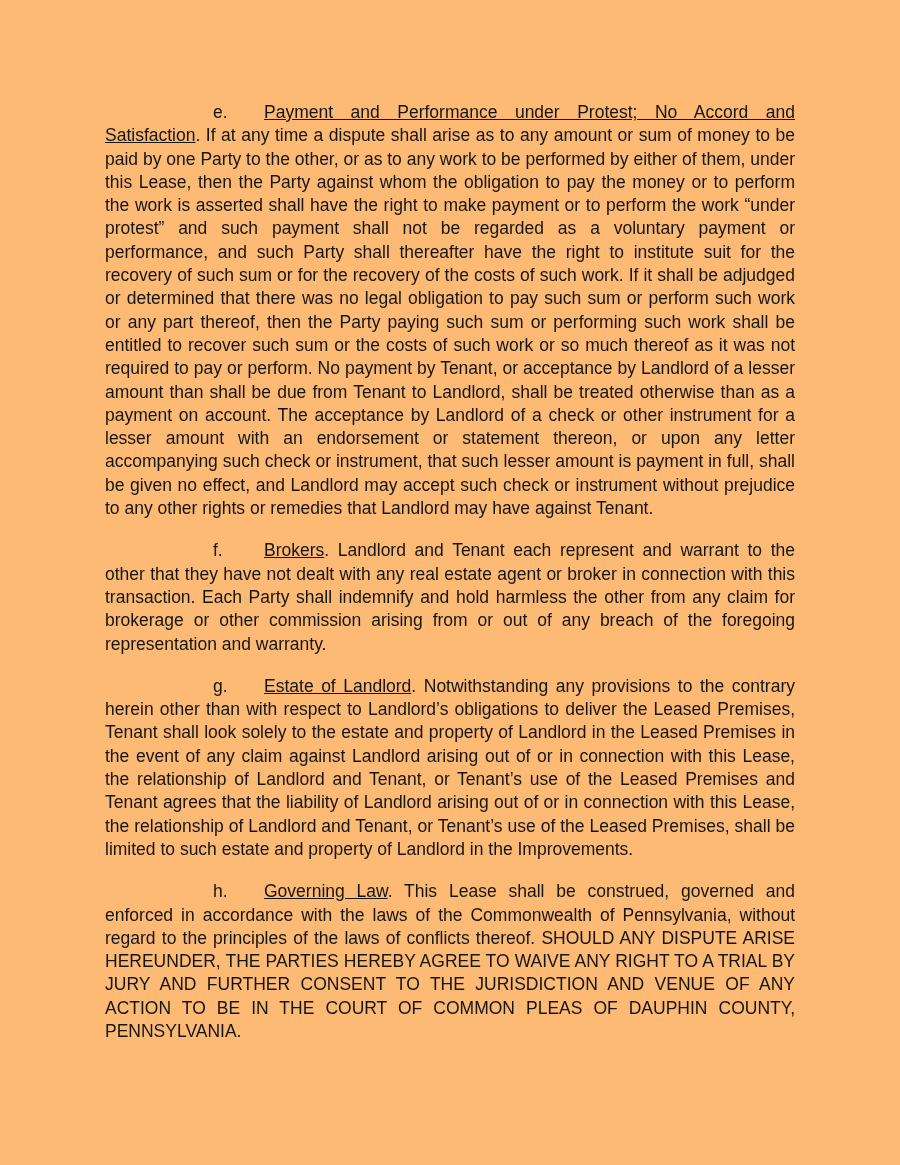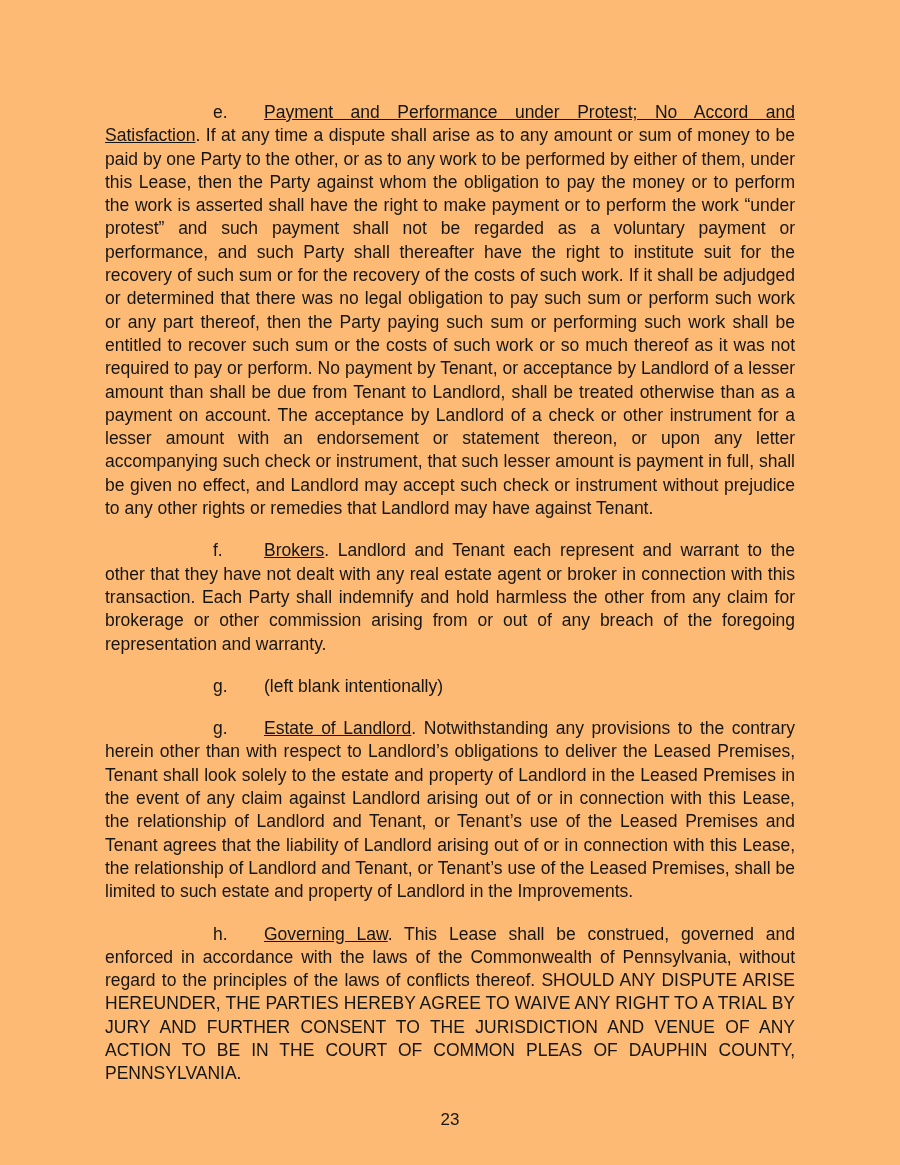--- a/index.html
+++ b/index.html
@@ -52,21 +52,19 @@
 </style>
 </head>
 <body>
 
 <div class="page">
   <div class="content">
     <p class="para"><span class="clause-label">e.</span><span class="clause-heading">Payment and Performance under Protest; No Accord and Satisfaction</span><span class="clause-body">. If at any time a dispute shall arise as to any amount or sum of money to be paid by one Party to the other, or as to any work to be performed by either of them, under this Lease, then the Party against whom the obligation to pay the money or to perform the work is asserted shall have the right to make payment or to perform the work “under protest” and such payment shall not be regarded as a voluntary payment or performance, and such Party shall thereafter have the right to institute suit for the recovery of such sum or for the recovery of the costs of such work. If it shall be adjudged or determined that there was no legal obligation to pay such sum or perform such work or any part thereof, then the Party paying such sum or performing such work shall be entitled to recover such sum or the costs of such work or so much thereof as it was not required to pay or perform. No payment by Tenant, or acceptance by Landlord of a lesser amount than shall be due from Tenant to Landlord, shall be treated otherwise than as a payment on account. The acceptance by Landlord of a check or other instrument for a lesser amount with an endorsement or statement thereon, or upon any letter accompanying such check or instrument, that such lesser amount is payment in full, shall be given no effect, and Landlord may accept such check or instrument without prejudice to any other rights or remedies that Landlord may have against Tenant.</span></p>
 
     <p class="para"><span class="clause-label">f.</span><span class="clause-heading">Brokers</span><span class="clause-body">. Landlord and Tenant each represent and warrant to the other that they have not dealt with any real estate agent or broker in connection with this transaction. Each Party shall indemnify and hold harmless the other from any claim for brokerage or other commission arising from or out of any breach of the foregoing representation and warranty.</span></p>
 
-    <p class="para"><span class="clause-label">g.</span><span class="clause-heading"></span><span class="clause-body">(left blank intentionally)</span></p>
 
     <p class="para"><span class="clause-label">g.</span><span class="clause-heading">Estate of Landlord</span><span class="clause-body">. Notwithstanding any provisions to the contrary herein other than with respect to Landlord’s obligations to deliver the Leased Premises, Tenant shall look solely to the estate and property of Landlord in the Leased Premises in the event of any claim against Landlord arising out of or in connection with this Lease, the relationship of Landlord and Tenant, or Tenant’s use of the Leased Premises and Tenant agrees that the liability of Landlord arising out of or in connection with this Lease, the relationship of Landlord and Tenant, or Tenant’s use of the Leased Premises, shall be limited to such estate and property of Landlord in the Improvements.</span></p>
 
     <p class="para"><span class="clause-label">h.</span><span class="clause-heading">Governing Law</span><span class="clause-body">. This Lease shall be construed, governed and enforced in accordance with the laws of the Commonwealth of Pennsylvania, without regard to the principles of the laws of conflicts thereof. SHOULD ANY DISPUTE ARISE HEREUNDER, THE PARTIES HEREBY AGREE TO WAIVE ANY RIGHT TO A TRIAL BY JURY AND FURTHER CONSENT TO THE JURISDICTION AND VENUE OF ANY ACTION TO BE IN THE COURT OF COMMON PLEAS OF DAUPHIN COUNTY, PENNSYLVANIA.</span></p>
   </div>
 
-  <div class="footer"><span>23</span></div>
 </div>
 
 </body></html>

